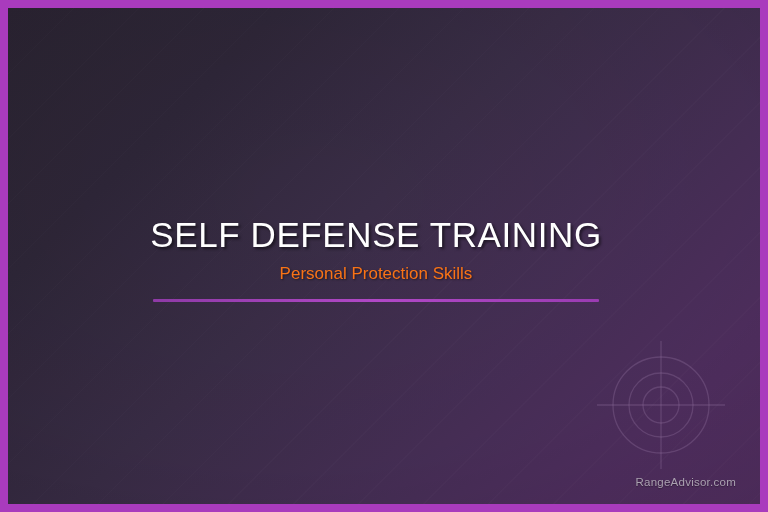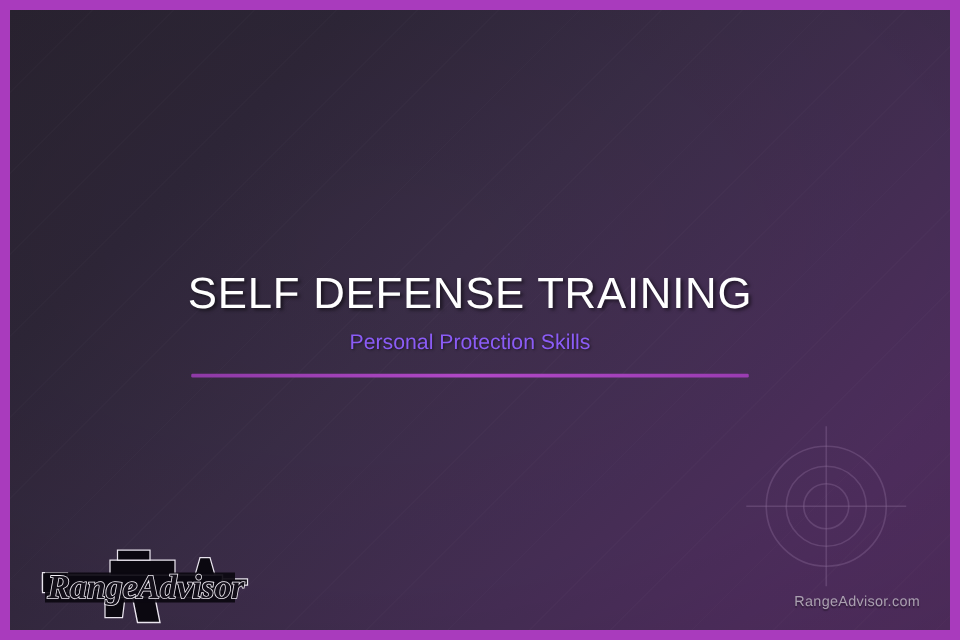--- a/index.html
+++ b/index.html
@@ -88,21 +88,21 @@
     letter-spacing: 0.6px;
     color: #ffffff;
     text-shadow: 2px 2px 3px rgba(0,0,0,0.55);
     line-height: 1.2;
     white-space: nowrap;
   }
   .slide-subtitle {
     margin: 7px 0 0 0;
     font-size: 17px;
     font-weight: normal;
-    color: #8b5cf6;
+    color: #f97316;
     text-shadow: 1px 1px 2px rgba(0,0,0,0.45);
     line-height: 1.25;
     white-space: nowrap;
   }
   .title-divider {
     width: 446px;
     height: 3px;
     margin: 15px auto 0 auto;
     background: linear-gradient(90deg, #8e3aa6 0%, #b048c6 50%, #9a3cb2 100%);
     border-radius: 1px;
@@ -150,42 +150,16 @@
       </g>
     </svg>
   </div>
 
   <div class="title-block">
     <h1 class="slide-title">SELF DEFENSE TRAINING</h1>
     <h2 class="slide-subtitle">Personal Protection Skills</h2>
     <div class="title-divider"></div>
   </div>
 
-  <div class="brand-logo">
-    <svg width="176" height="70" viewBox="0 0 176 70" xmlns="http://www.w3.org/2000/svg">
-      <g>
-
-        <path d="M6 28 L150 28 L150 40 L128 40 L128 46 L96 46 L96 40 L74 40 L74 46 L58 46 L58 40 L6 40 Z" fill="#0b0810" stroke="#e9e4ee" stroke-width="1.1"></path>
-
-        <path d="M150 31 L170 31 L170 36 L150 36 Z" fill="#0b0810" stroke="#e9e4ee" stroke-width="1"></path>
-
-        <path d="M60 16 L112 16 L112 28 L60 28 Z" fill="#0b0810" stroke="#e9e4ee" stroke-width="1"></path>
-        <path d="M66 8 L92 8 L92 16 L66 16 Z" fill="#0b0810" stroke="#e9e4ee" stroke-width="1"></path>
-
-        <path d="M132 14 L140 14 L144 28 L128 28 Z" fill="#0b0810" stroke="#e9e4ee" stroke-width="1"></path>
-
-        <path d="M78 46 L96 46 L100 66 L82 66 Z" fill="#0b0810" stroke="#e9e4ee" stroke-width="1.1"></path>
-
-        <path d="M56 46 L72 46 L70 62 L56 62 Z" fill="#0b0810" stroke="#e9e4ee" stroke-width="1"></path>
-
-        <path d="M6 26 L26 26 L26 42 L6 42 Z" fill="#0b0810" stroke="#e9e4ee" stroke-width="1"></path>
-      </g>
-
-      <g>
-        <path d="M8 26 L160 26 L160 50 L8 50 Z" fill="#0b0810" fill-opacity="0.92"></path>
-        <text x="10" y="46" font-family="'Liberation Serif', serif" font-size="27" font-weight="bold" font-style="italic" fill="#14101a" stroke="#f2eef5" stroke-width="1.25" paint-order="stroke">RangeAdvisor</text>
-      </g>
-    </svg>
-  </div>
 
   <div class="site-watermark">RangeAdvisor.com</div>
 
 </div>
 
 </body></html>

